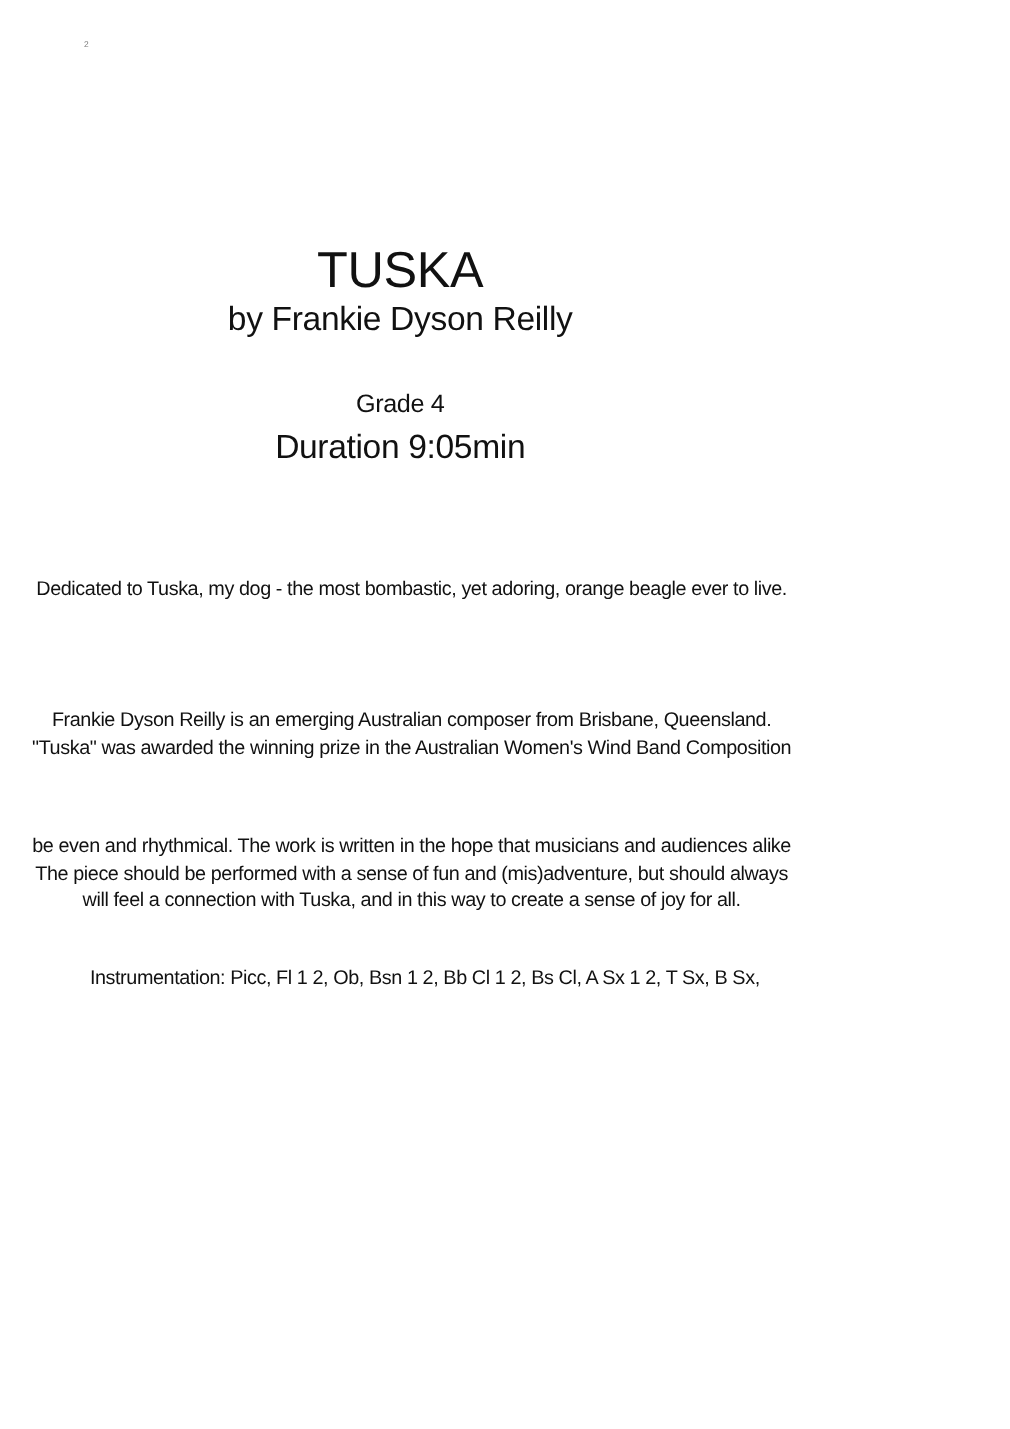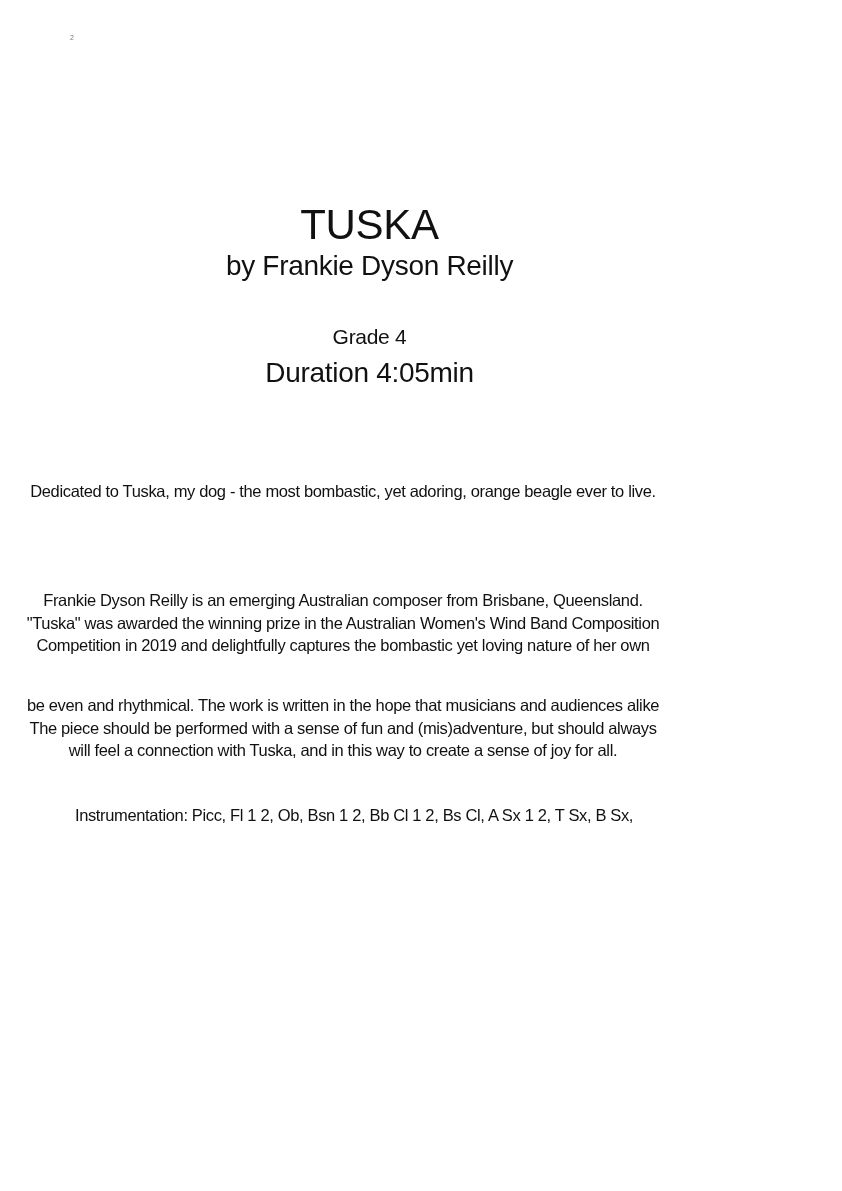--- a/index.html
+++ b/index.html
@@ -21,21 +21,20 @@
       top: 34px;
       font-size: 7px;
       color: #777777;
     }
     .title-block {
       position: absolute;
       left: 0;
       width: 667px;
       text-align: center;
       letter-spacing: -0.3px;
-      margin-left: 36px;
     }
     .title {
       top: 200px;
       font-size: 42px;
       line-height: 50px;
     }
     .author {
       top: 248px;
       font-size: 28px;
       line-height: 36px;
@@ -66,30 +65,29 @@
     .instrumentation { top: 804px; padding-left: 11px; }
   </style>
 </head>
 <body>
 
 <div class="page-number">2</div>
 
 <div class="title-block title">TUSKA</div>
 <div class="title-block author">by Frankie Dyson Reilly</div>
 <div class="title-block grade">Grade 4</div>
-<div class="title-block duration">Duration 4:05min</div>
+<div class="title-block duration">Duration 9:05min</div>
 
 <div class="para dedication">
   <span class="line">Dedicated to Tuska, my dog - the most bombastic, yet adoring, orange beagle ever to live.</span>
 </div>
 
 <div class="para bio">
   <span class="line">Frankie Dyson Reilly is an emerging Australian composer from Brisbane, Queensland.</span>
   <span class="line">"Tuska" was awarded the winning prize in the Australian Women's Wind Band Composition</span>
-  <span class="line">Competition in 2019 and delightfully captures the bombastic yet loving nature of her own</span>
 </div>
 
 <div class="para performance">
   <span class="line">be even and rhythmical. The work is written in the hope that musicians and audiences alike</span>
   <span class="line">The piece should be performed with a sense of fun and (mis)adventure, but should always</span>
   <span class="line">will feel a connection with Tuska, and in this way to create a sense of joy for all.</span>
 </div>
 
 <div class="para instrumentation">
   <span class="line">Instrumentation: Picc, Fl 1 2, Ob, Bsn 1 2, Bb Cl 1 2, Bs Cl, A Sx 1 2, T Sx, B Sx,</span>

